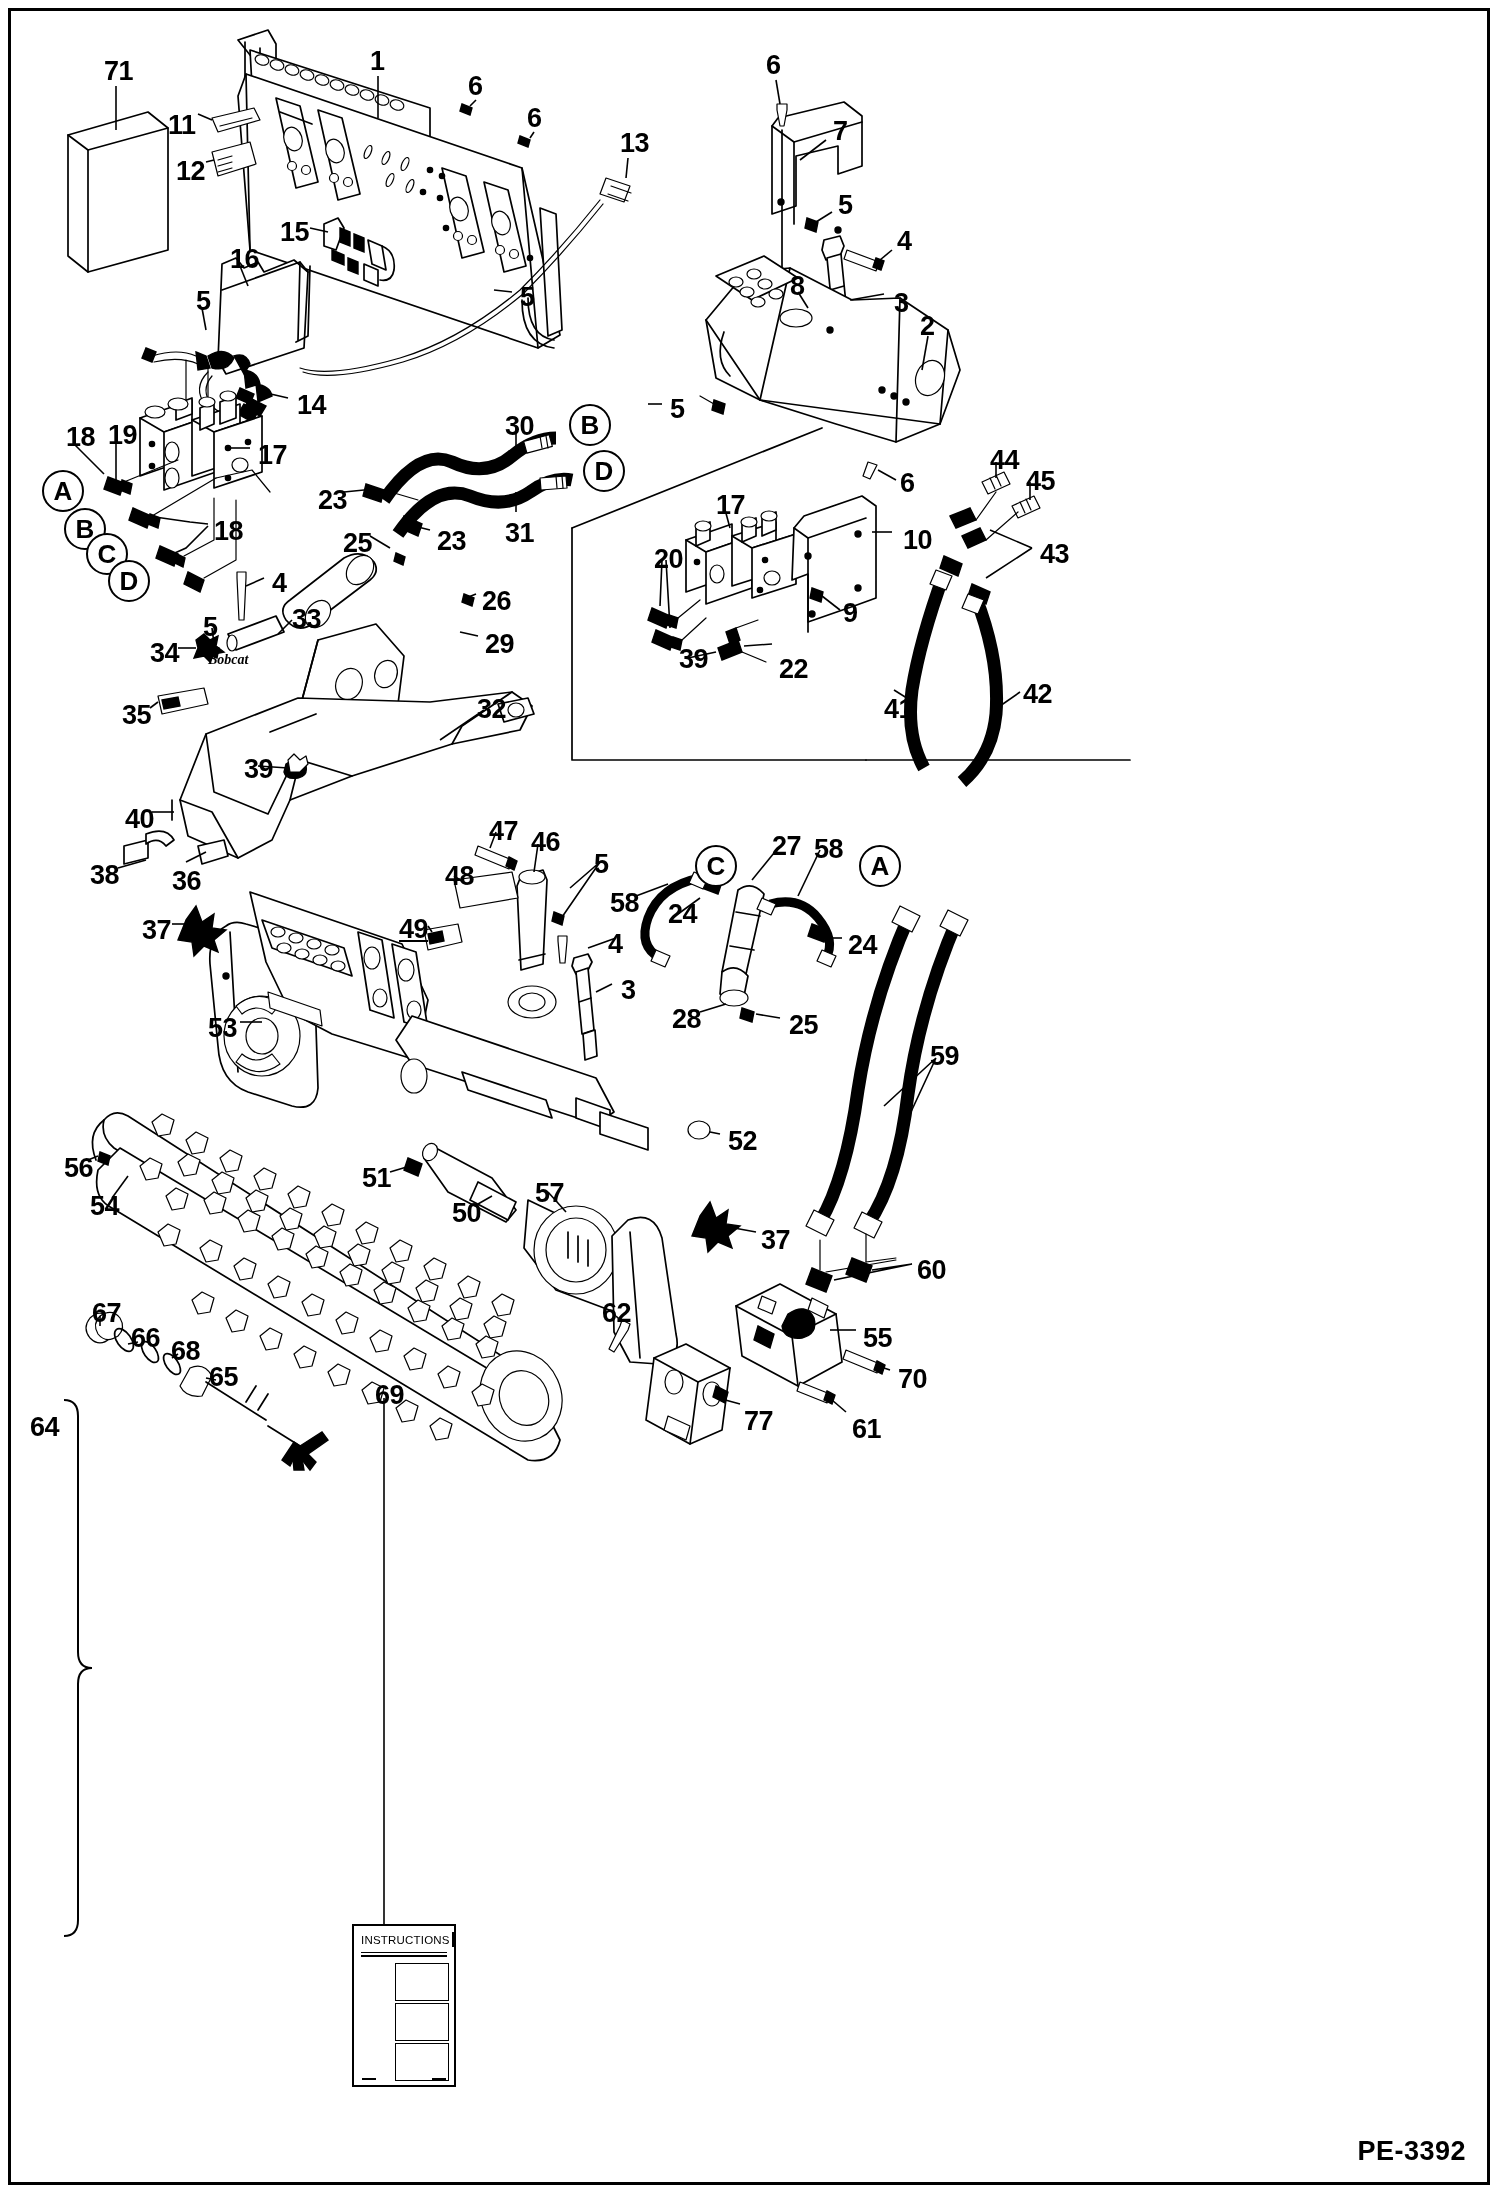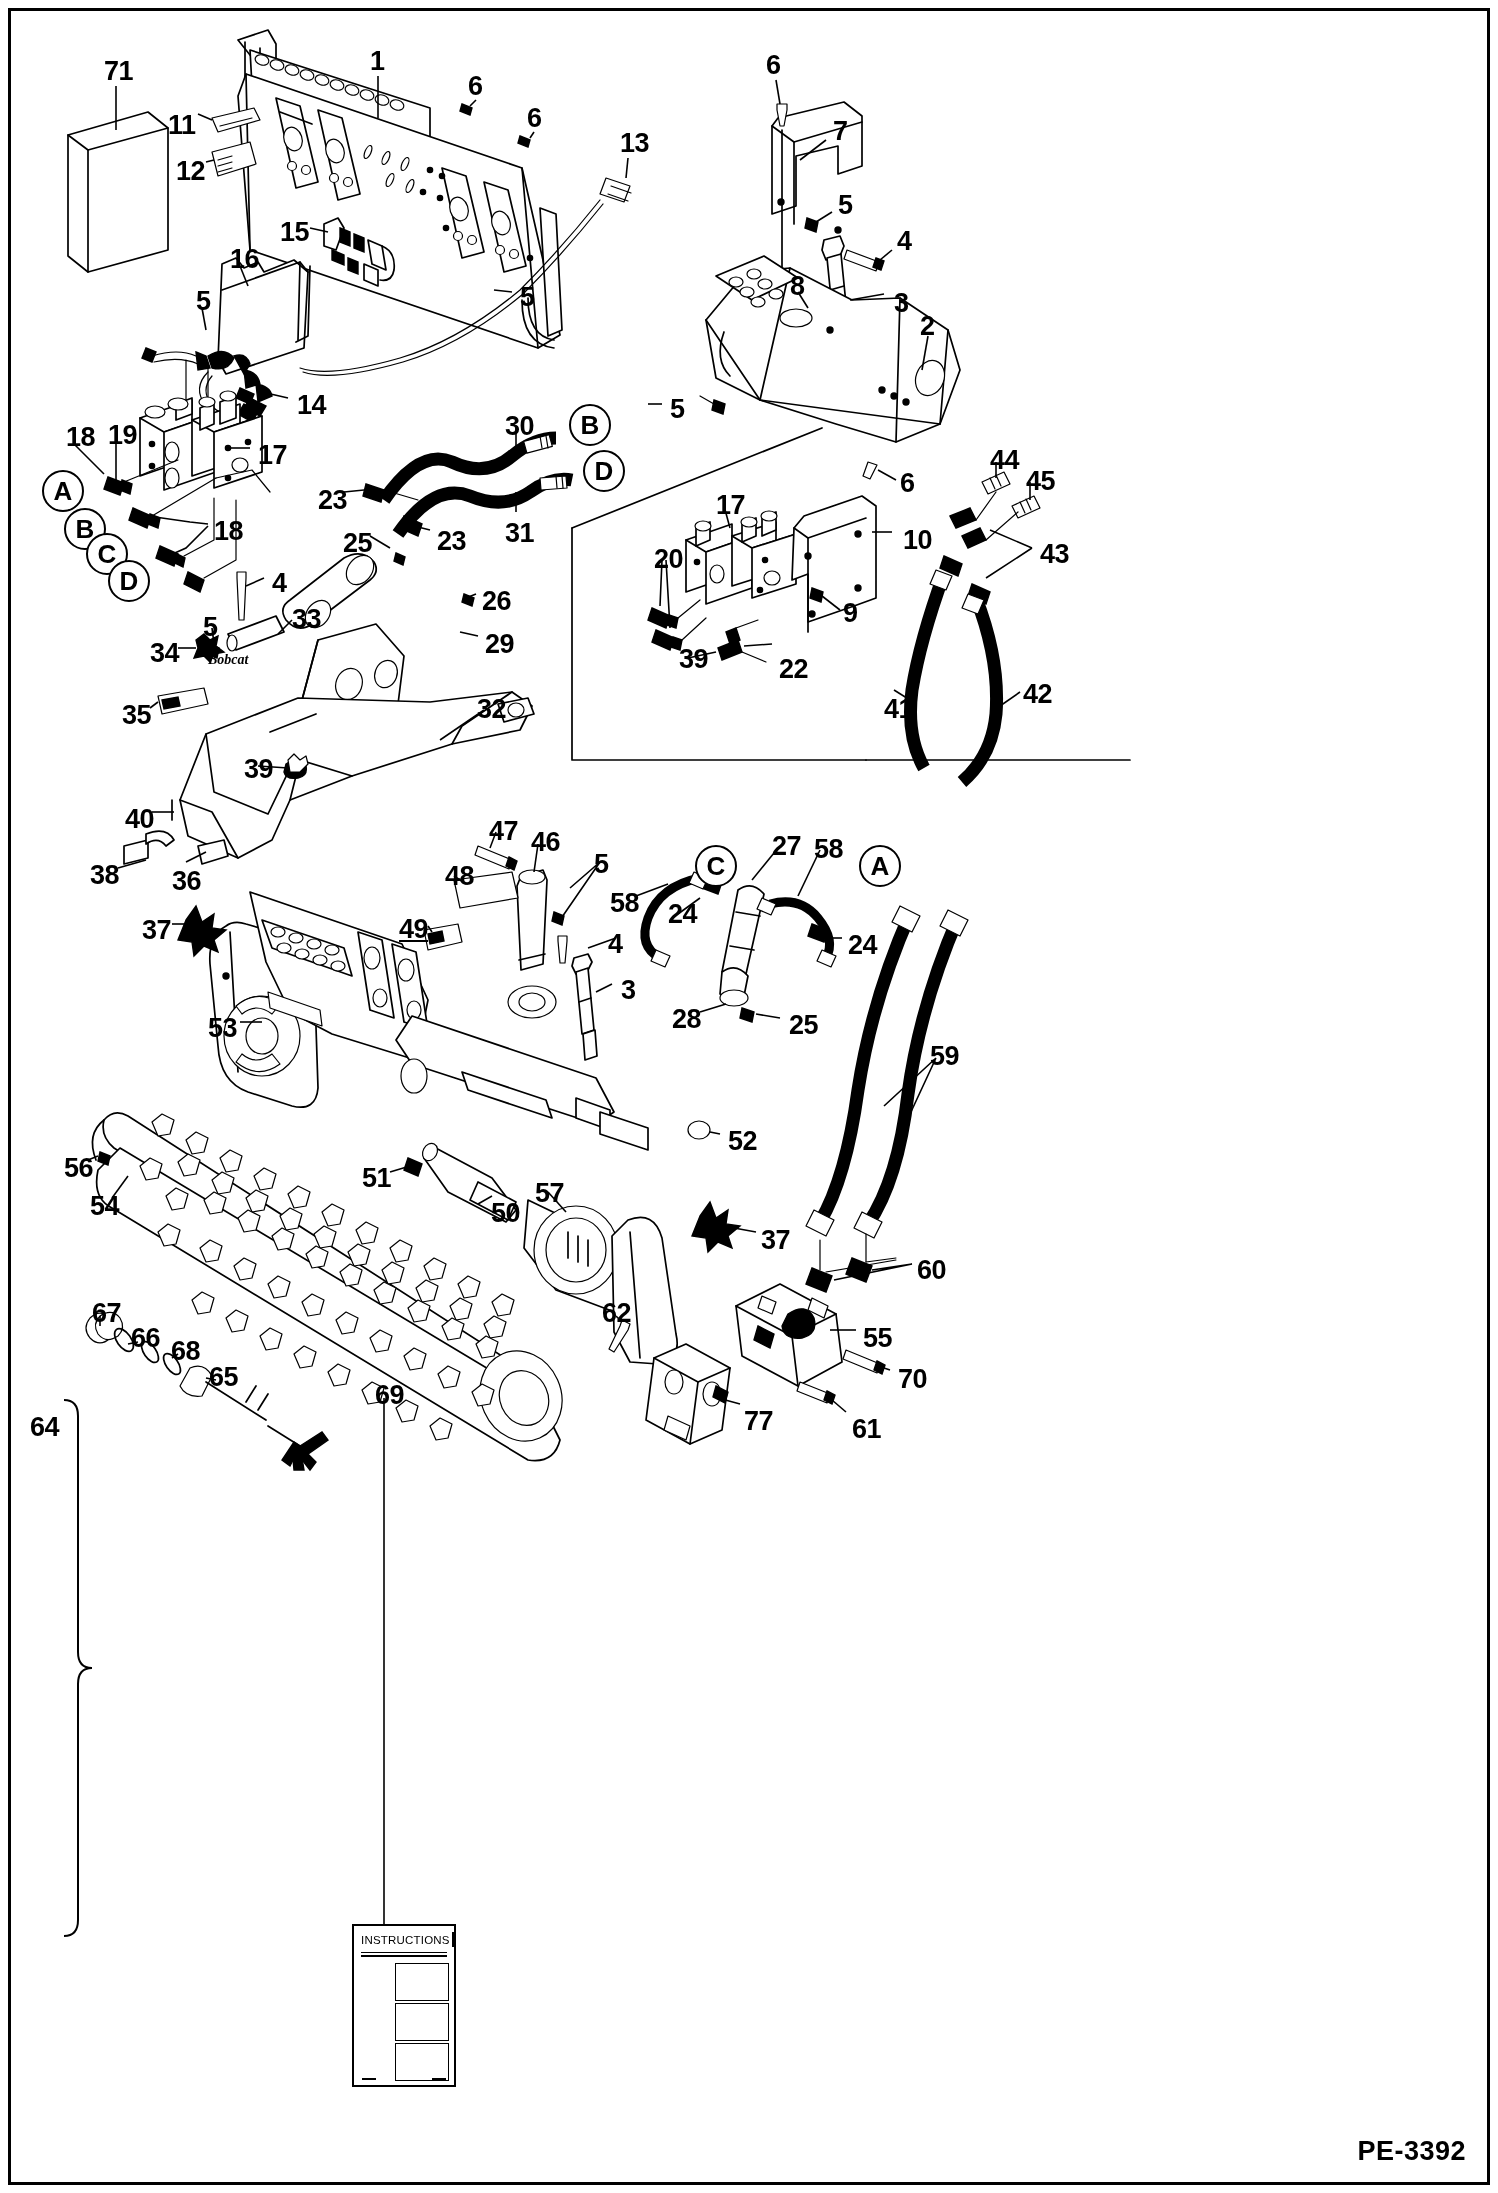--- a/index.html
+++ b/index.html
@@ -898,21 +898,21 @@
       <div class="cal" style="left: 772px; top: 833px;">27</div>
       <div class="cal" style="left: 814px; top: 836px;">58</div>
       <div class="cal" style="left: 848px; top: 932px;">24</div>
       <div class="cal" style="left: 672px; top: 1006px;">28</div>
       <div class="cal" style="left: 789px; top: 1012px;">25</div>
       <div class="cal" style="left: 930px; top: 1043px;">59</div>
       <div class="cal" style="left: 917px; top: 1257px;">60</div>
       <div class="cal" style="left: 64px; top: 1155px;">56</div>
       <div class="cal" style="left: 90px; top: 1193px;">54</div>
       <div class="cal" style="left: 362px; top: 1165px;">51</div>
-      <div class="cal" style="left: 452px; top: 1200px; margin-left: 39px;">50</div>
+      <div class="cal" style="left: 452px; top: 1200px;">50</div>
       <div class="cal" style="left: 535px; top: 1180px;">57</div>
       <div class="cal" style="left: 728px; top: 1128px;">52</div>
       <div class="cal" style="left: 761px; top: 1227px;">37</div>
       <div class="cal" style="left: 863px; top: 1325px;">55</div>
       <div class="cal" style="left: 898px; top: 1366px;">70</div>
       <div class="cal" style="left: 602px; top: 1300px;">62</div>
       <div class="cal" style="left: 744px; top: 1408px;">77</div>
       <div class="cal" style="left: 852px; top: 1416px;">61</div>
       <div class="cal" style="left: 92px; top: 1300px;">67</div>
       <div class="cal" style="left: 131px; top: 1325px;">66</div>

